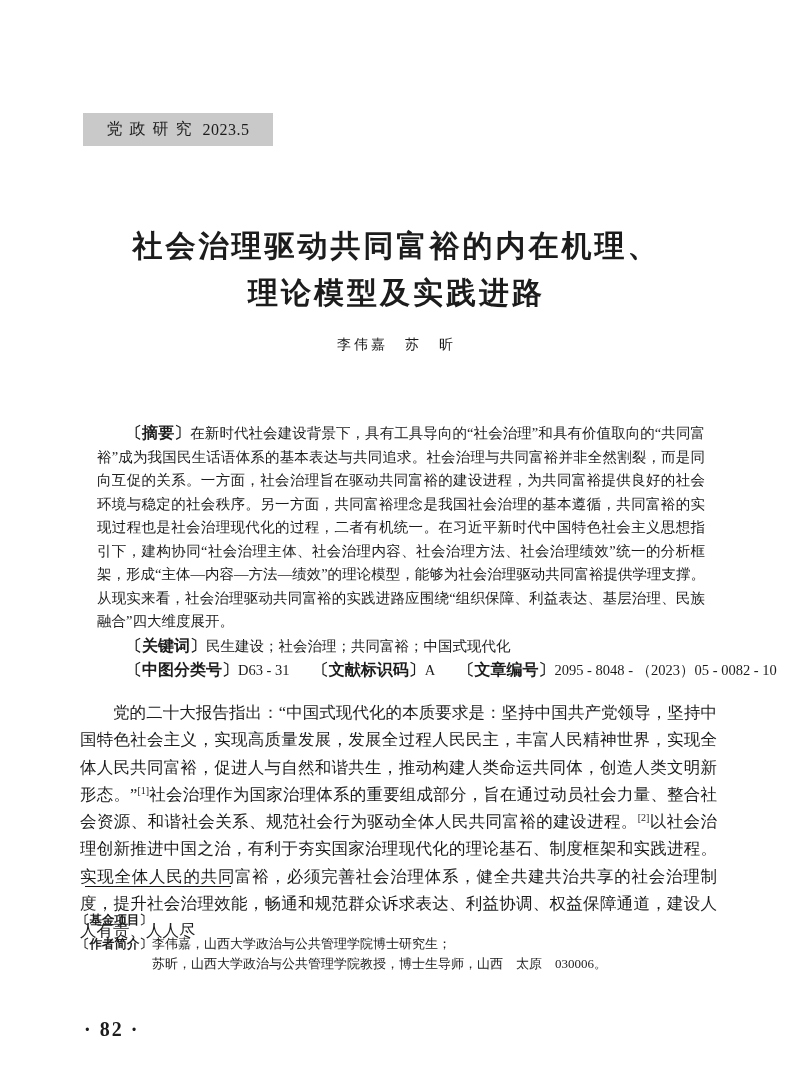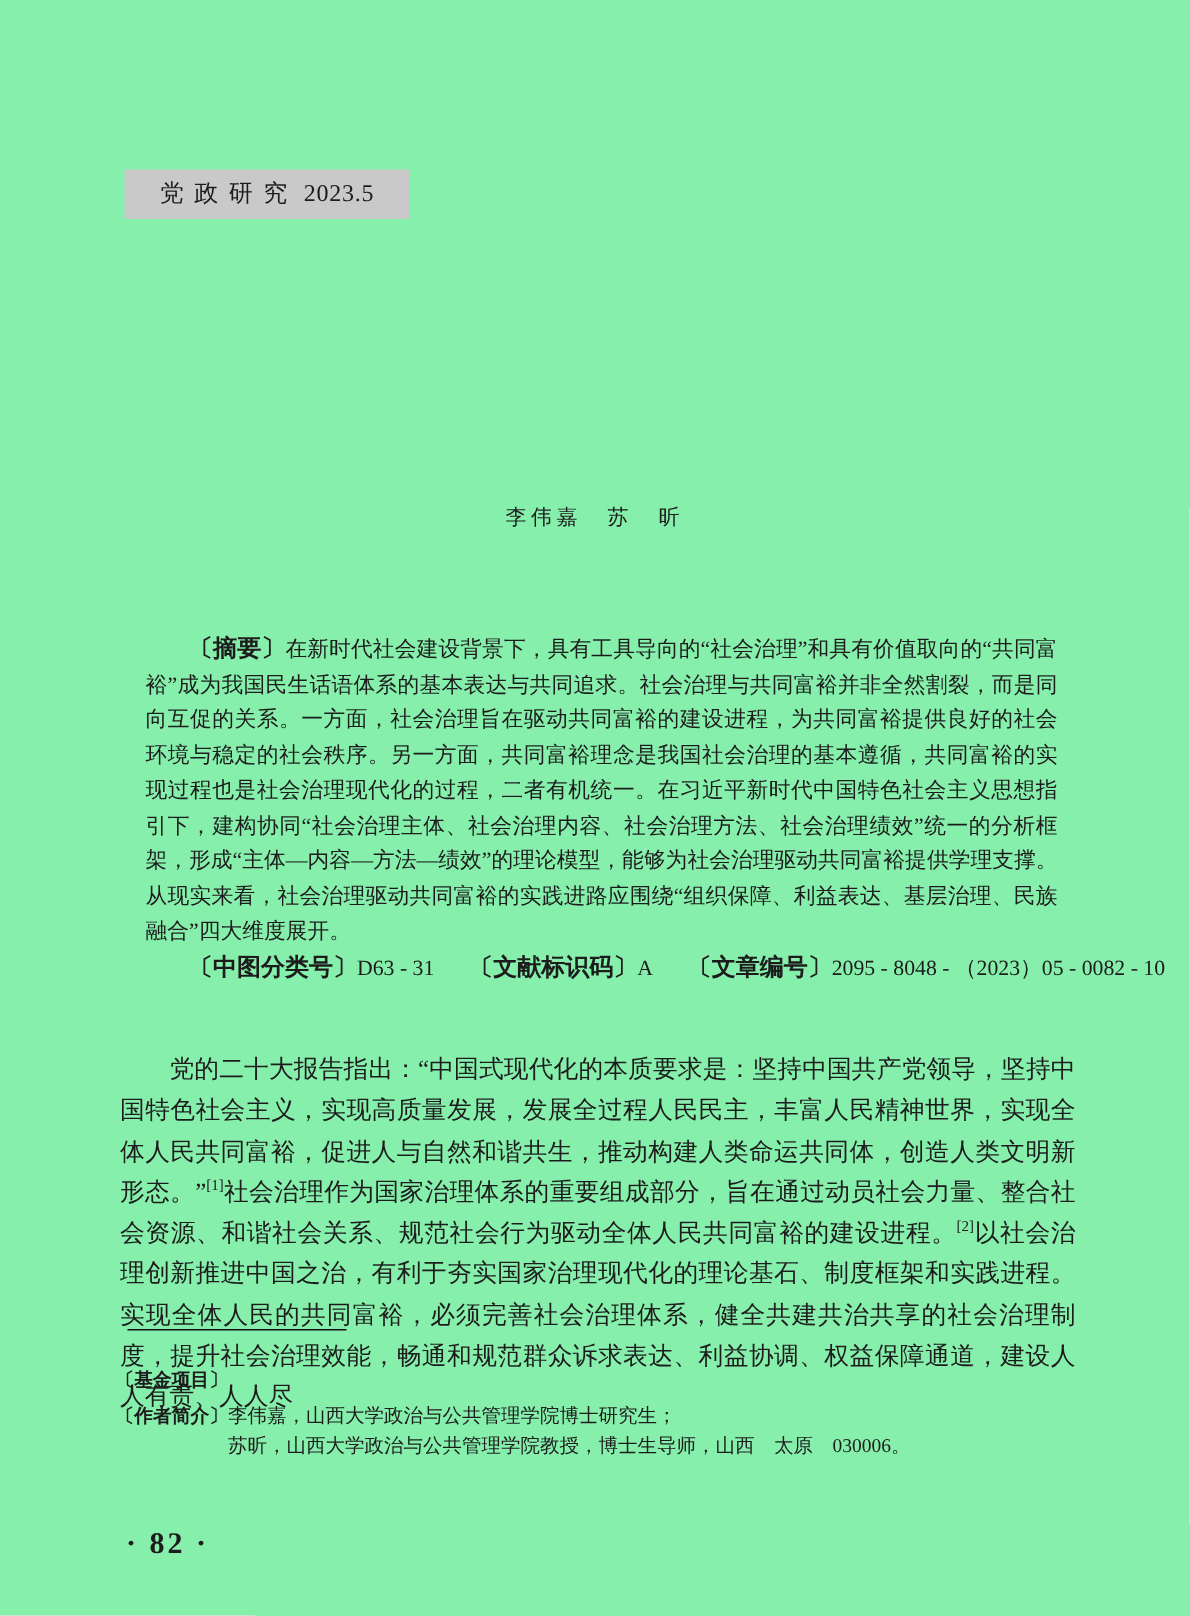--- a/index.html
+++ b/index.html
@@ -1,19 +1,19 @@
 <!DOCTYPE html>
 <html><head>
 <meta charset="utf-8">
 <style>
   html,body{margin:0;padding:0;background:#e8e8e8;}
   .page{
     position:relative;
     width:793px;height:1077px;
-    background:#86efac;
+    background:#ffffff;
     margin:0 auto;
     overflow:hidden;
     font-family:"Liberation Serif", serif;
     color:#1c1c1c;
   }
   
   .header-box{
     position:absolute;left:83px;top:113px;
     width:190px;height:33px;
     background:#c9c9c9;
@@ -92,25 +92,30 @@
 </head>
 <body>
 
 <div class="page">
 
   <div class="header-box">
     <span class="journal-name">党政研究</span>
     <span class="journal-issue">2023.5</span>
   </div>
 
+  <div class="title-block">
+    <div>社会治理驱动共同富裕的内在机理、</div>
+    <div>理论模型及实践进路</div>
+  </div>
 
   <div class="authors-line">李伟嘉　苏　昕</div>
 
   <div class="abstract-block">
     <p><span class="meta-label">〔摘要〕</span><span>在新时代社会建设背景下，具有工具导向的“社会治理”和具有价值取向的“共同富裕”成为我国民生话语体系的基本表达与共同追求。社会治理与共同富裕并非全然割裂，而是同向互促的关系。一方面，社会治理旨在驱动共同富裕的建设进程，为共同富裕提供良好的社会环境与稳定的社会秩序。另一方面，共同富裕理念是我国社会治理的基本遵循，共同富裕的实现过程也是社会治理现代化的过程，二者有机统一。在习近平新时代中国特色社会主义思想指引下，建构协同“社会治理主体、社会治理内容、社会治理方法、社会治理绩效”统一的分析框架，形成“主体—内容—方法—绩效”的理论模型，能够为社会治理驱动共同富裕提供学理支撑。从现实来看，社会治理驱动共同富裕的实践进路应围绕“组织保障、利益表达、基层治理、民族融合”四大维度展开。</span></p>
+    <p><span class="meta-label">〔关键词〕</span><span>民生建设；社会治理；共同富裕；中国式现代化</span></p>
     <p class="classification-line"><span class="meta-label">〔中图分类号〕</span><span>D63 - 31</span><span class="clc-gap"></span><span class="meta-label">〔文献标识码〕</span><span>A</span><span class="clc-gap"></span><span class="meta-label">〔文章编号〕</span><span>2095 - 8048 - （2023）05 - 0082 - 10</span></p>
   </div>
 
   <div class="body-text">
     <p><span>党的二十大报告指出：“中国式现代化的本质要求是：坚持中国共产党领导，坚持中国特色社会主义，实现高质量发展，发展全过程人民民主，丰富人民精神世界，实现全体人民共同富裕，促进人与自然和谐共生，推动构建人类命运共同体，创造人类文明新形态。”</span><span class="ref-sup">[1]</span><span>社会治理作为国家治理体系的重要组成部分，旨在通过动员社会力量、整合社会资源、和谐社会关系、规范社会行为驱动全体人民共同富裕的建设进程。</span><span class="ref-sup">[2]</span><span>以社会治理创新推进中国之治，有利于夯实国家治理现代化的理论基石、制度框架和实践进程。实现全体人民的共同富裕，必须完善社会治理体系，健全共建共治共享的社会治理制度，提升社会治理效能，畅通和规范群众诉求表达、利益协调、权益保障通道，建设人人有责、人人尽</span></p>
   </div>
 
   <div class="footnote-rule"></div>
 
   <div class="footnotes">

